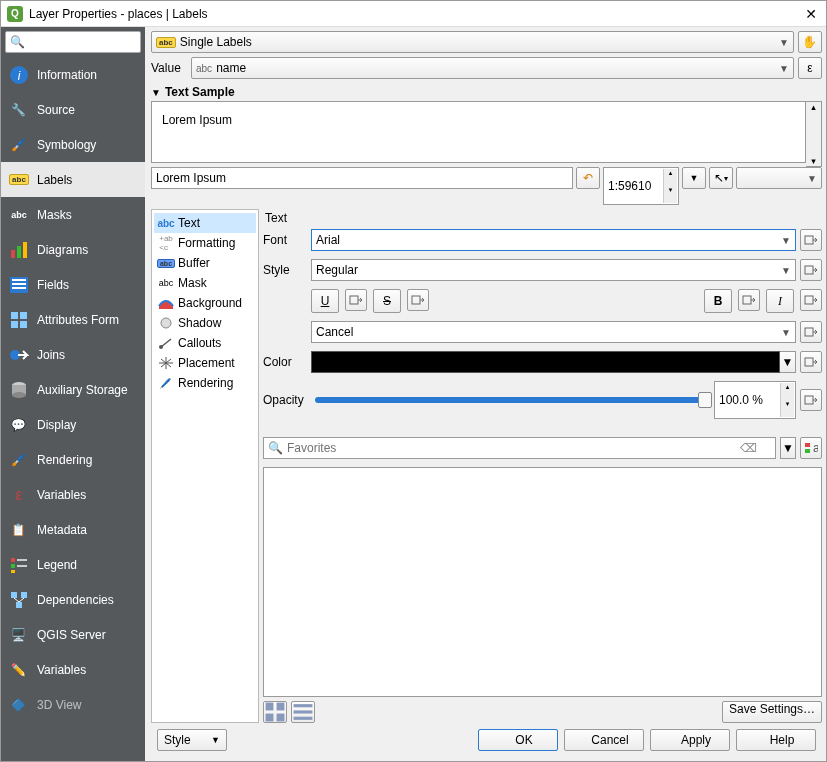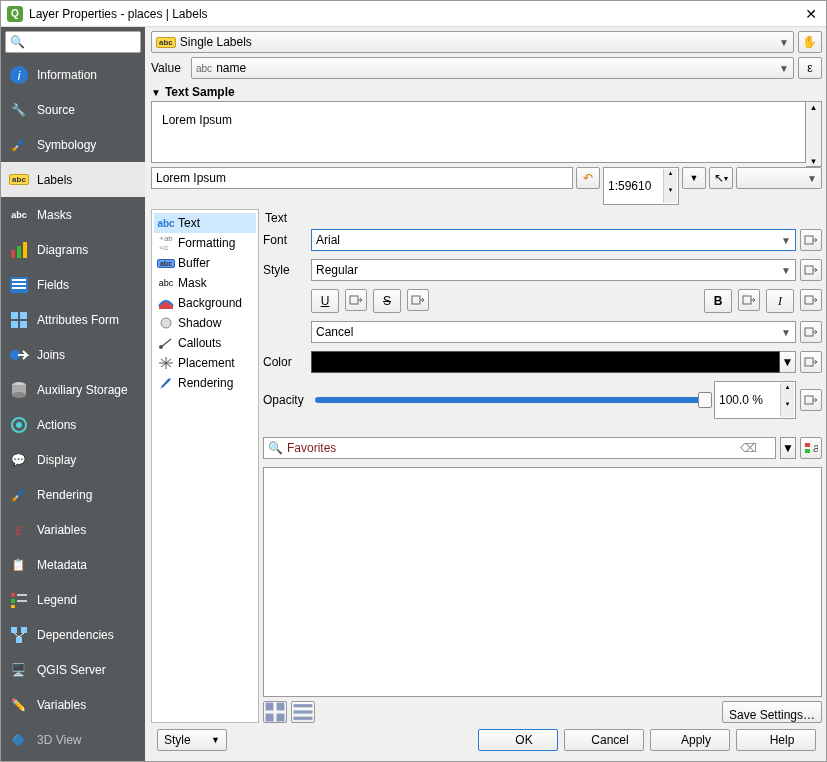--- a/index.html
+++ b/index.html
@@ -52,21 +52,21 @@
 .preview-big{flex:1; border:1px solid #999; background:#fff;}
 .bottombar{display:flex; gap:4px; margin-top:4px; align-items:center;}
 .footer{display:flex; gap:6px; padding:6px; justify-content:flex-end;}
 .footer .style-menu{margin-right:auto;}
 .fbtn{width:80px; height:22px; border:1px solid #999; border-radius:2px; background:linear-gradient(#fdfdfd,#ececec); display:flex; align-items:center; justify-content:center; cursor:pointer;padding-left:12px;}
 .fbtn.primary{border:1px solid #2a7ad4;}
 .badge-abc{display:inline-flex; align-items:center; gap:3px;}
 .abc-box{background:#ffd84a; border:1px solid #c0a020; font-size:8px; font-weight:bold; padding:0 2px; border-radius:2px; color:#333;}
 .abc-blue{background:#64a0ff; border:1px solid #3060b0;}
 select, input { font-size:12px; }
-.save-settings{height:22px; padding:0 6px; border:1px solid #999; background:linear-gradient(#fdfdfd,#ececec); border-radius:2px; cursor:pointer; display:flex; align-items:flex-end;}
+.save-settings{height:22px; padding:0 6px; border:1px solid #999; background:linear-gradient(#fdfdfd,#ececec); border-radius:2px; cursor:pointer; display:flex; align-items:flex-start;}
 .combo{flex:1; height:22px; border:1px solid #2a7ad4; background:#fff; display:flex; align-items:center; padding:0 4px; position:relative;}
 .combo.plain{border-color:#999;}
 .combo .arrow{position:absolute; right:4px; font-size:10px; color:#555;}
 .mag{color:#888; font-size:12px;}
 </style>
 </head>
 <body>
 
 <div class="window">
   <div class="titlebar">
@@ -153,29 +153,20 @@
           <span class="icon">
             <svg viewBox="0 0 20 20">
               <ellipse cx="10" cy="5" rx="7" ry="3" fill="#ccc"></ellipse>
               <rect x="3" y="5" width="14" height="10" fill="#aaa"></rect>
               <ellipse cx="10" cy="15" rx="7" ry="3" fill="#888"></ellipse>
             </svg>
           </span>
           <span>Auxiliary Storage</span>
         </div>
       <div class="sidebar-item">
-          <span class="icon">
-            <svg viewBox="0 0 20 20">
-              <circle cx="10" cy="10" r="7" fill="none" stroke="#4bd1d6" stroke-width="2"></circle>
-              <circle cx="10" cy="10" r="3" fill="#4bd1d6"></circle>
-            </svg>
-          </span>
-          <span>Actions</span>
-        </div>
-      <div class="sidebar-item">
           <span class="icon">💬</span>
           <span>Display</span>
         </div>
       <div class="sidebar-item">
           <span class="icon">🖌️</span>
           <span>Rendering</span>
         </div>
       <div class="sidebar-item">
           <span class="icon">
             <span style="color:#b44;font-size:16px;">ε</span>
@@ -472,21 +463,21 @@
                 <svg viewBox="0 0 14 14">
                   <rect x="1" y="3" width="8" height="8" fill="none" stroke="#666"></rect>
                   <path d="M9 7 L13 7 M11 5 L13 7 L11 9" stroke="#666" fill="none"></path>
                 </svg>
               </div>
           </div>
 
           <div class="form-row" style="margin-top:10px;">
             <div class="fav-search">
               <span class="mag">🔍</span>
-              <span style="color:#7f1d1d;">Favorites</span>
+              <span style="color:#737373;">Favorites</span>
               <span class="clr">⌫</span>
             </div>
             <div class="fav-drop">
                 <span>▼</span>
               </div>
             <div class="override-btn">
                 <svg viewBox="0 0 14 14">
                   <rect x="1" y="2" width="5" height="4" fill="#d44"></rect>
                   <rect x="1" y="8" width="5" height="4" fill="#3b3"></rect>
                   <text x="9" y="11" font-size="9" fill="#555">a</text>

